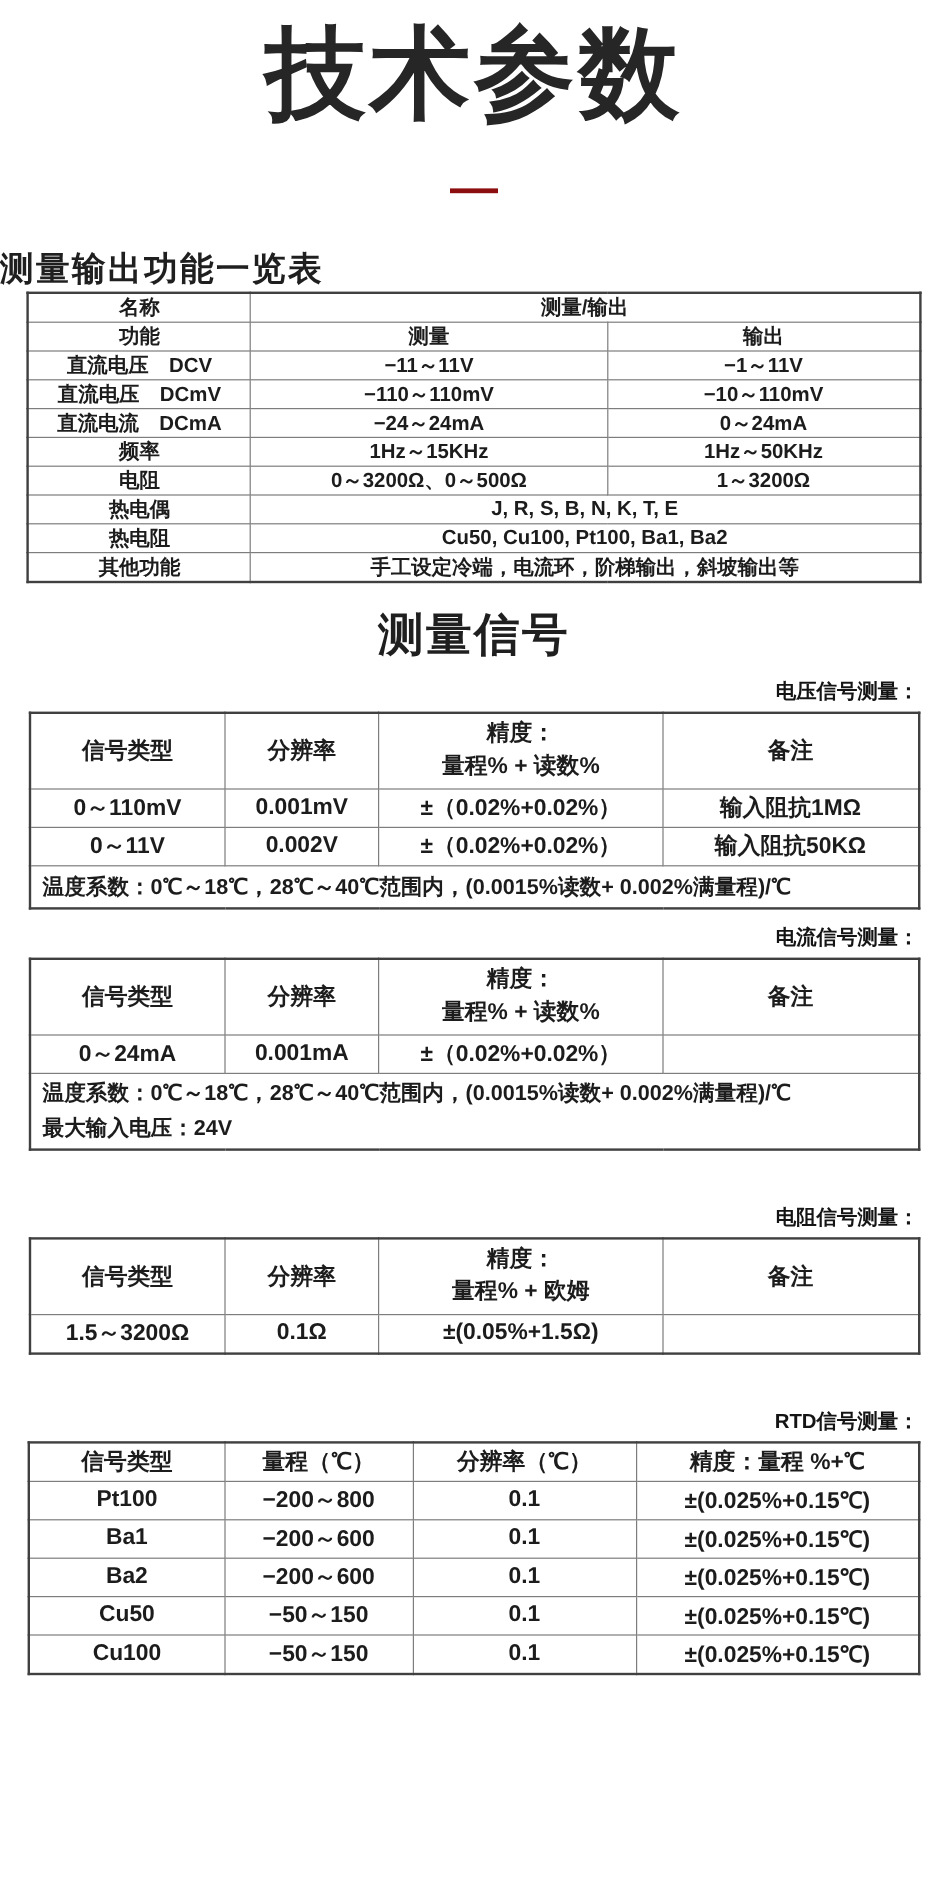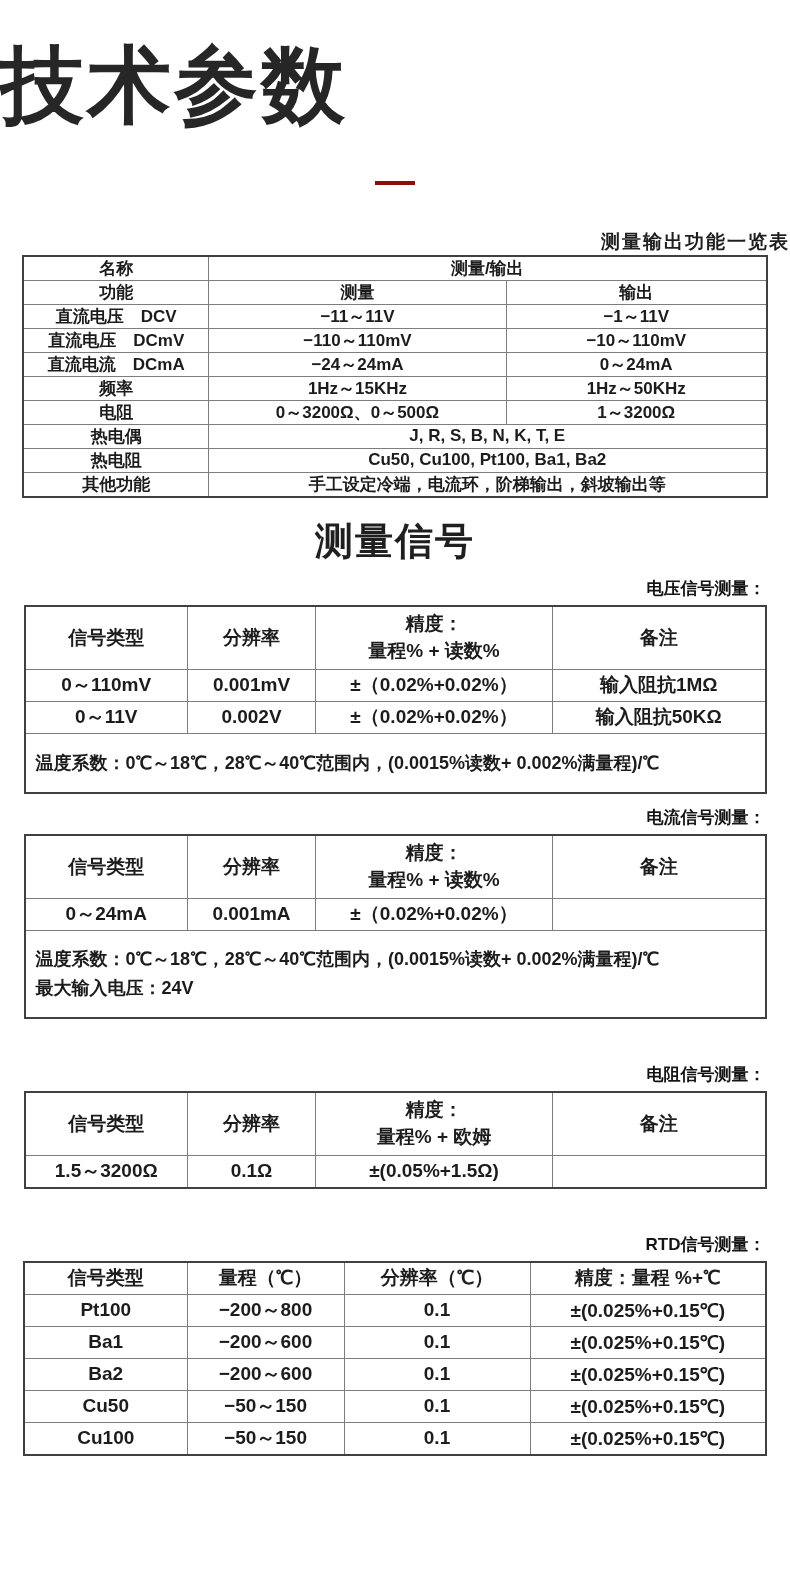--- a/index.html
+++ b/index.html
@@ -4,31 +4,31 @@
 <style>
   html,body{margin:0;padding:0;}
   body{
     width:790px;height:1576px;background:#ffffff;
     font-family:"Liberation Sans",sans-serif;
     color:#1c1c1c;overflow:hidden;
   }
   .page{position:relative;width:790px;height:1576px;background:#fff;}
 
   .page-title{
-    margin-top:40px;text-align:left;
+    margin-top:16px;text-align:center;
     font-size:84px;line-height:1.08;font-weight:900;
     letter-spacing:3px;color:#262626;
   }
   .title-divider{
     width:40px;height:4px;margin:50px auto 0;
     background:#8c0d0d;
   }
   .page-subtitle{
-    margin-top:44px;text-align:right;
-    font-size:19px;font-weight:700;color:#1f1f1f;letter-spacing:2px;
+    margin-top:44px;text-align:left;
+    font-size:28px;font-weight:700;color:#1f1f1f;letter-spacing:2px;
   }
 
   table.tbl{
     border-collapse:collapse;table-layout:fixed;margin:0 auto;
     border:2px solid #404040;background:#fff;
   }
   table.tbl td{
     border:1px solid #7d7d7d;text-align:center;vertical-align:middle;
     padding:0;color:#1c1c1c;overflow:hidden;white-space:nowrap;
   }
@@ -45,21 +45,21 @@
     font-size:17px;font-weight:700;color:#141414;
   }
   .mt30{margin-top:12px;}
   .mt44{margin-top:44px;}
 
   .sig{width:741px;font-size:19px;font-weight:600;}
   .sig tr.head td{height:62px;}
   .sig tr.head .acc-line{line-height:1.4;}
   .sig tr.body td{height:31px;}
   .sig tr.foot td{
-    height:34px;text-align:left;padding:12px 10px;font-size:18px;
+    height:34px;text-align:left;padding:0 10px;font-size:18px;
   }
   .sig tr.foot.tall td{height:62px;}
   .sig tr.foot .foot-line{line-height:1.6;}
 
   .rtd{width:742px;font-size:19px;font-weight:600;}
   .rtd td{height:31px;}
 </style>
 </head>
 <body>
 

